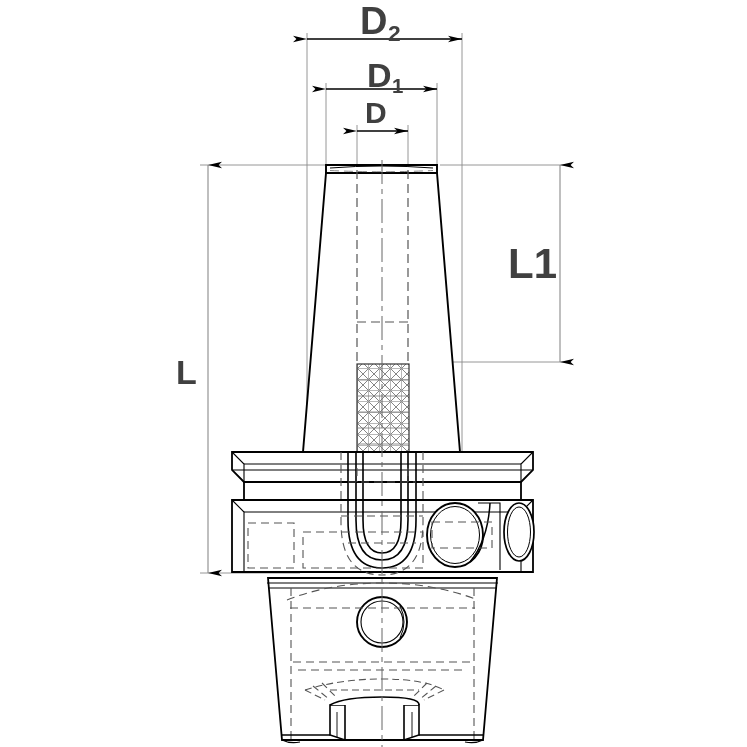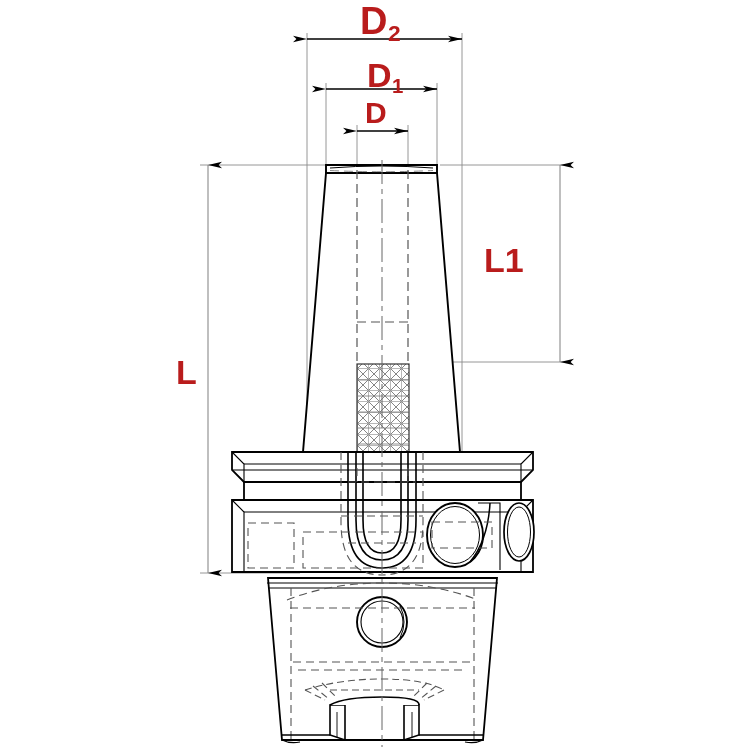--- a/index.html
+++ b/index.html
@@ -23,38 +23,38 @@
     left: 0;
     top: 0;
     width: 747px;
     height: 747px;
     display: block;
   }
   .dim-label {
     position: absolute;
     font-family: "Liberation Sans", sans-serif;
     font-weight: 700;
-    color: #b91c1c;
+    color: #404040;
     white-space: nowrap;
     line-height: 1;
     user-select: none;
   }
   .dim-label .sub {
     font-size: 0.60em;
     vertical-align: baseline;
     position: relative;
     top: 0.30em;
     left: 0.02em;
     font-weight: 700;
   }
   #label-D2 { left: 360px; top: 2px;  font-size: 38px; }
   #label-D1 { left: 367px; top: 50px; font-size: 34px; margin-top: 8px; }
   #label-D  { left: 365px; top: 98px; font-size: 30px; }
   #label-L  { left: 176px; top: 355px; font-size: 34px; }
-  #label-L1 { left: 484px; top: 243px; font-size: 34px; }
+  #label-L1 { left: 508px; top: 243px; font-size: 42px; }
 </style>
 </head>
 <body>
 
 <div id="drawing-root">
 
   <svg id="drawing-svg" viewBox="0 0 747 747" xmlns="http://www.w3.org/2000/svg">
 
     <defs>
       <marker id="arrL" markerWidth="16" markerHeight="8" refX="15" refY="4" orient="auto" markerUnits="userSpaceOnUse">

